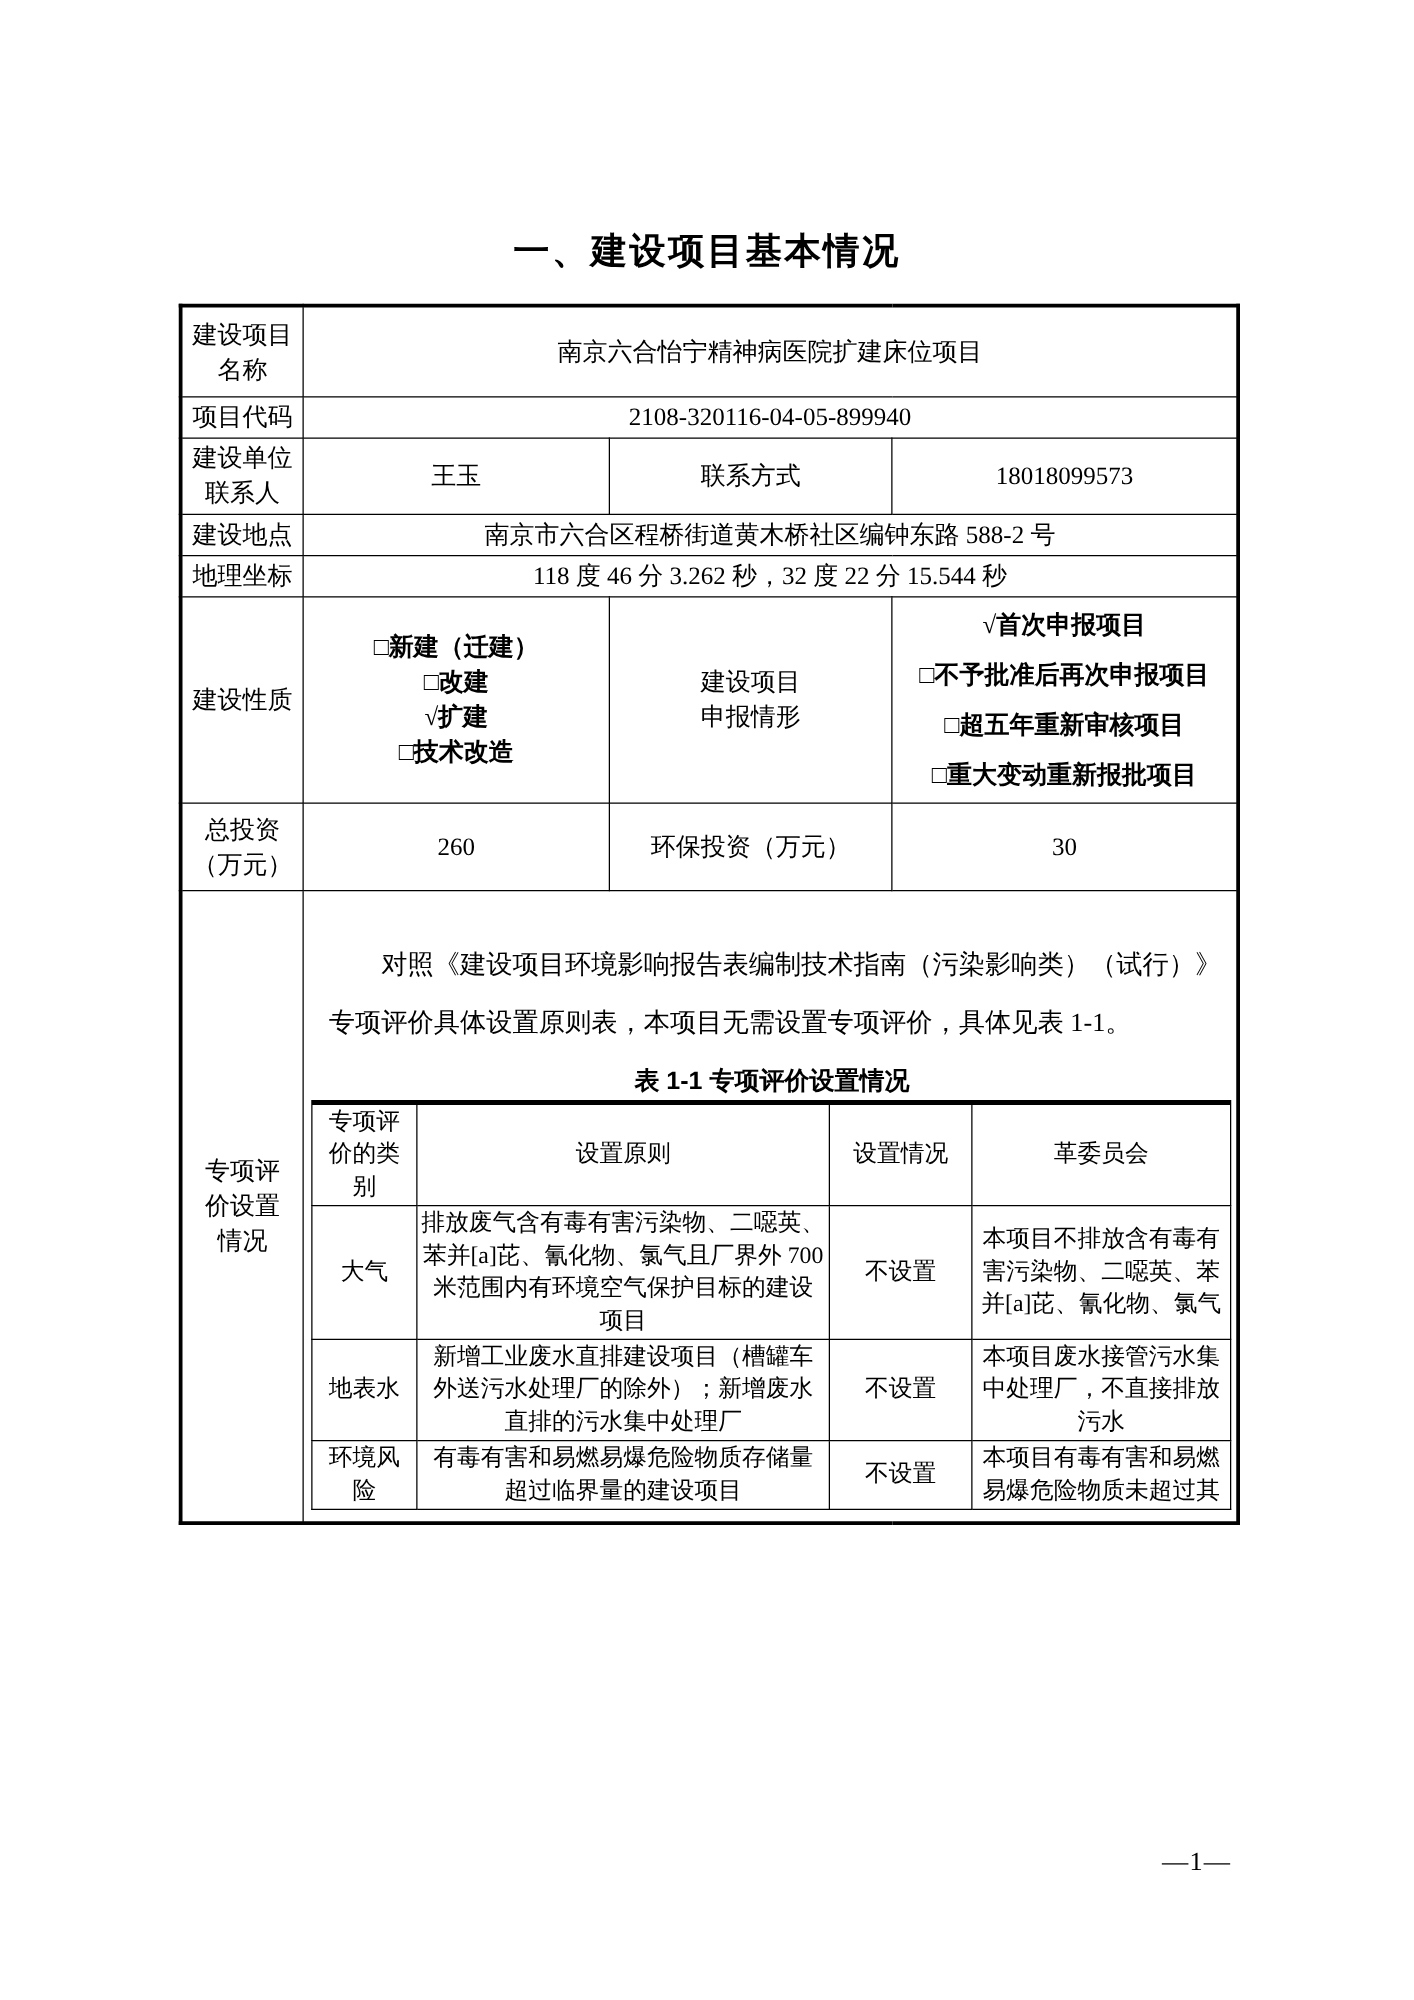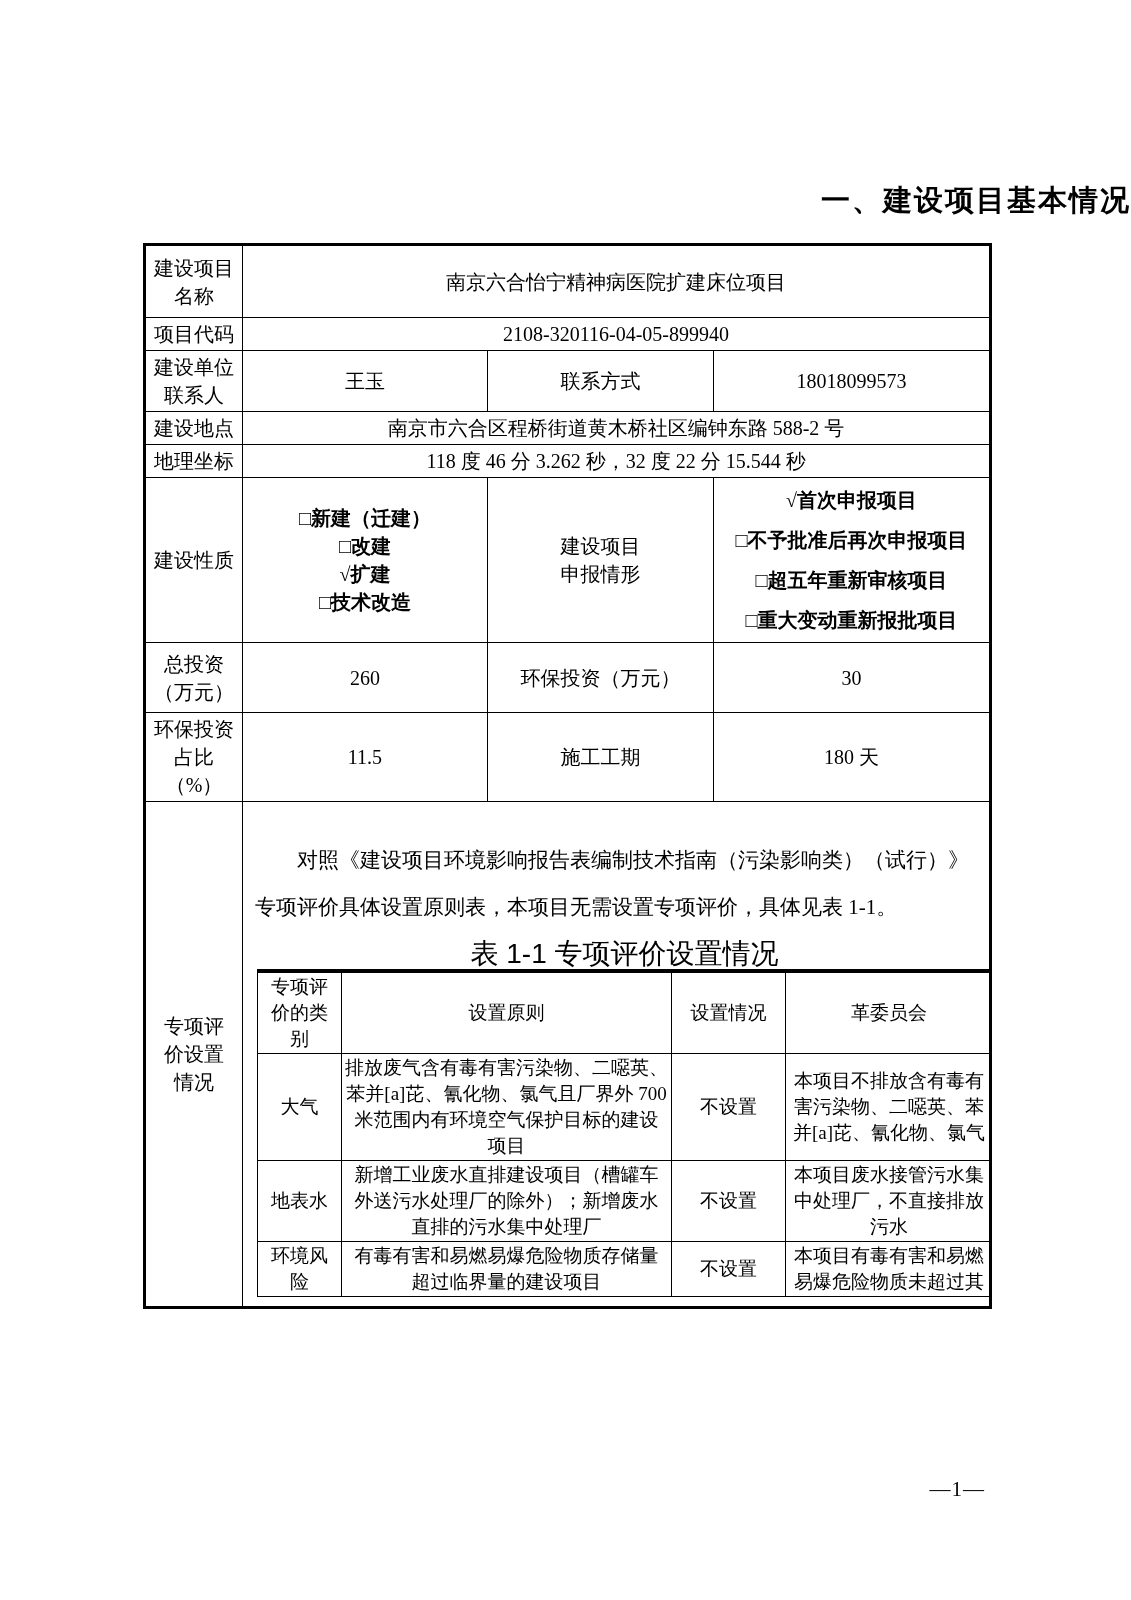--- a/index.html
+++ b/index.html
@@ -6,21 +6,21 @@
   .page{
     position:relative;
     width:1131px;height:1600px;
     background:#ffffff;
     font-family:"Liberation Serif","DejaVu Serif",serif;
     color:#000;
     overflow:hidden;
   }
   .doc-title{
     position:absolute;top:181px;left:0;width:100%;
-    text-align:right;
+    text-align:center;
     font-family:"Liberation Sans","DejaVu Sans",sans-serif;
     font-weight:700;font-size:29px;letter-spacing:2px;
   }
   table.main{
     position:absolute;left:143px;top:243px;
     width:846px;
     border-collapse:collapse;table-layout:fixed;
     border:3px solid #000000;
   }
   table.main td{
@@ -33,35 +33,35 @@
   }
   td.lbl{line-height:30px;padding:2px 1px;}
   td.lbl-tall{line-height:45px;}
   td.list{text-align:left;padding-left:3px;line-height:30px;font-weight:bold;}
   td.spread{line-height:46px;}
   td.spread2{line-height:40px;}
   td.smalltxt{font-size:19px;line-height:28px;padding:2px 2px;}
   td.special-td{padding:0;vertical-align:top;}
   .special-flex{
     display:flex;flex-direction:column;
-    height:444px;width:100%;
+    height:444px;width:100%;align-items:flex-end;
   }
   .para{
     margin:5px 8px 0 8px;
     text-indent:42px;
     text-align:left;
     font-size:21px;line-height:47px;
     white-space:pre-line;
   }
   .tbl-title{
-    margin:8px 13px 0 10px;
+    margin:8px 0 0 10px;
     width:735px;
     text-align:center;
     font-family:"Liberation Sans","DejaVu Sans",sans-serif;
-    font-weight:400;font-size:28px;line-height:30px;
+    font-weight:700;font-size:20px;line-height:30px;
   }
   table.inner{
     margin-top:auto;margin-left:10px;
     width:735px;
     border-collapse:collapse;table-layout:fixed;
     border-top:4px solid #000;
   }
   table.inner td{
     border:1.5px solid #000;
     font-size:19px;line-height:26px;
@@ -126,27 +126,20 @@
 □不予批准后再次申报项目
 □超五年重新审核项目
 □重大变动重新报批项目</td>
       </tr>
       <tr style="height:70px">
         <td class="lbl">总投资
 （万元）</td>
         <td>260</td>
         <td>环保投资（万元）</td>
         <td>30</td>
-      </tr>
-      <tr style="height:57px">
-        <td class="lbl">环保投资
-占比（%）</td>
-        <td>11.5</td>
-        <td>施工工期</td>
-        <td>180 天</td>
       </tr>
       <tr style="height:447px">
         <td class="lbl lbl-tall">专项评
 价设置
 情况</td>
         <td colspan="3" class="special-td">
           <div class="special-flex">
             <div class="para">对照《建设项目环境影响报告表编制技术指南（污染影响类）（试行）》
 专项评价具体设置原则表，本项目无需设置专项评价，具体见表 1-1。</div>
             <div class="tbl-title">表 1-1 专项评价设置情况</div>

